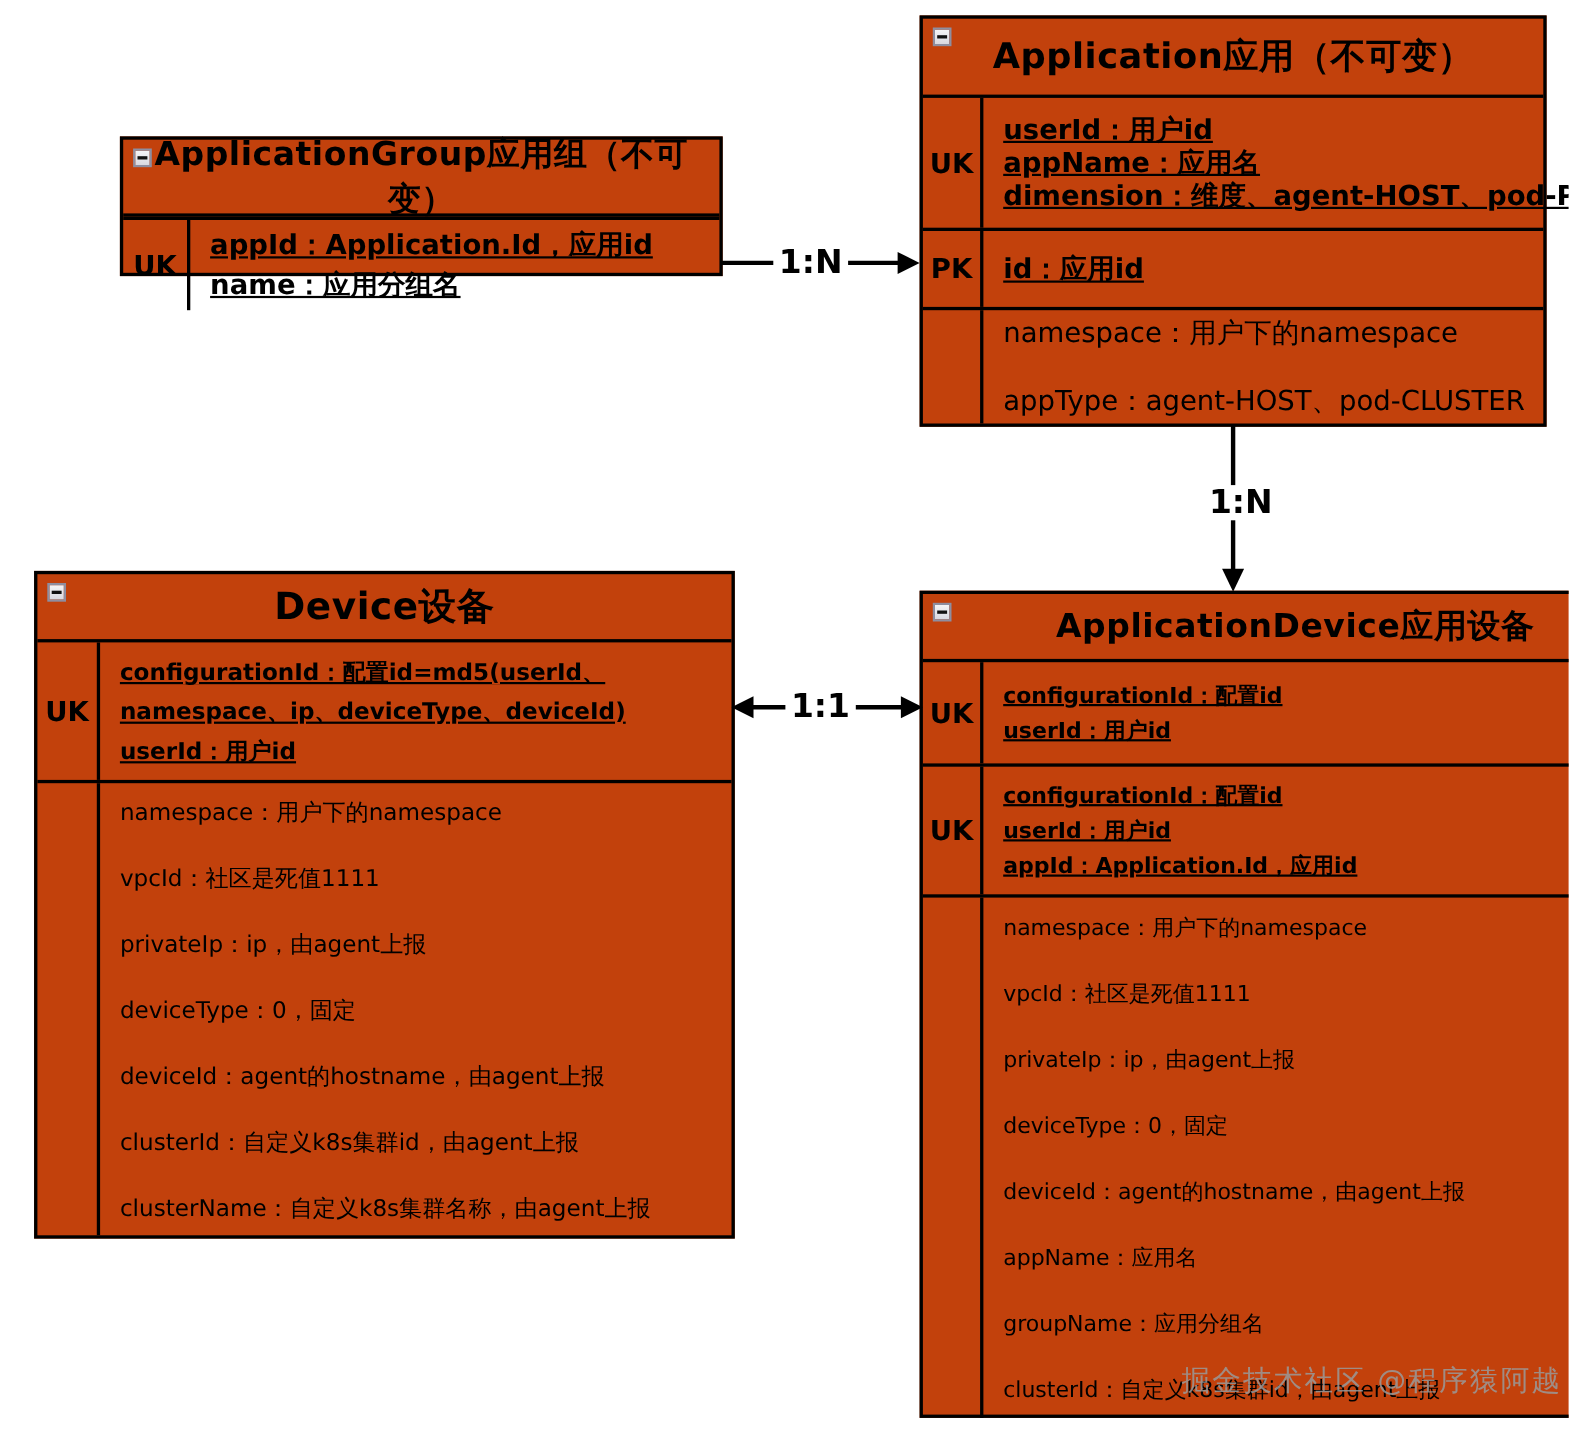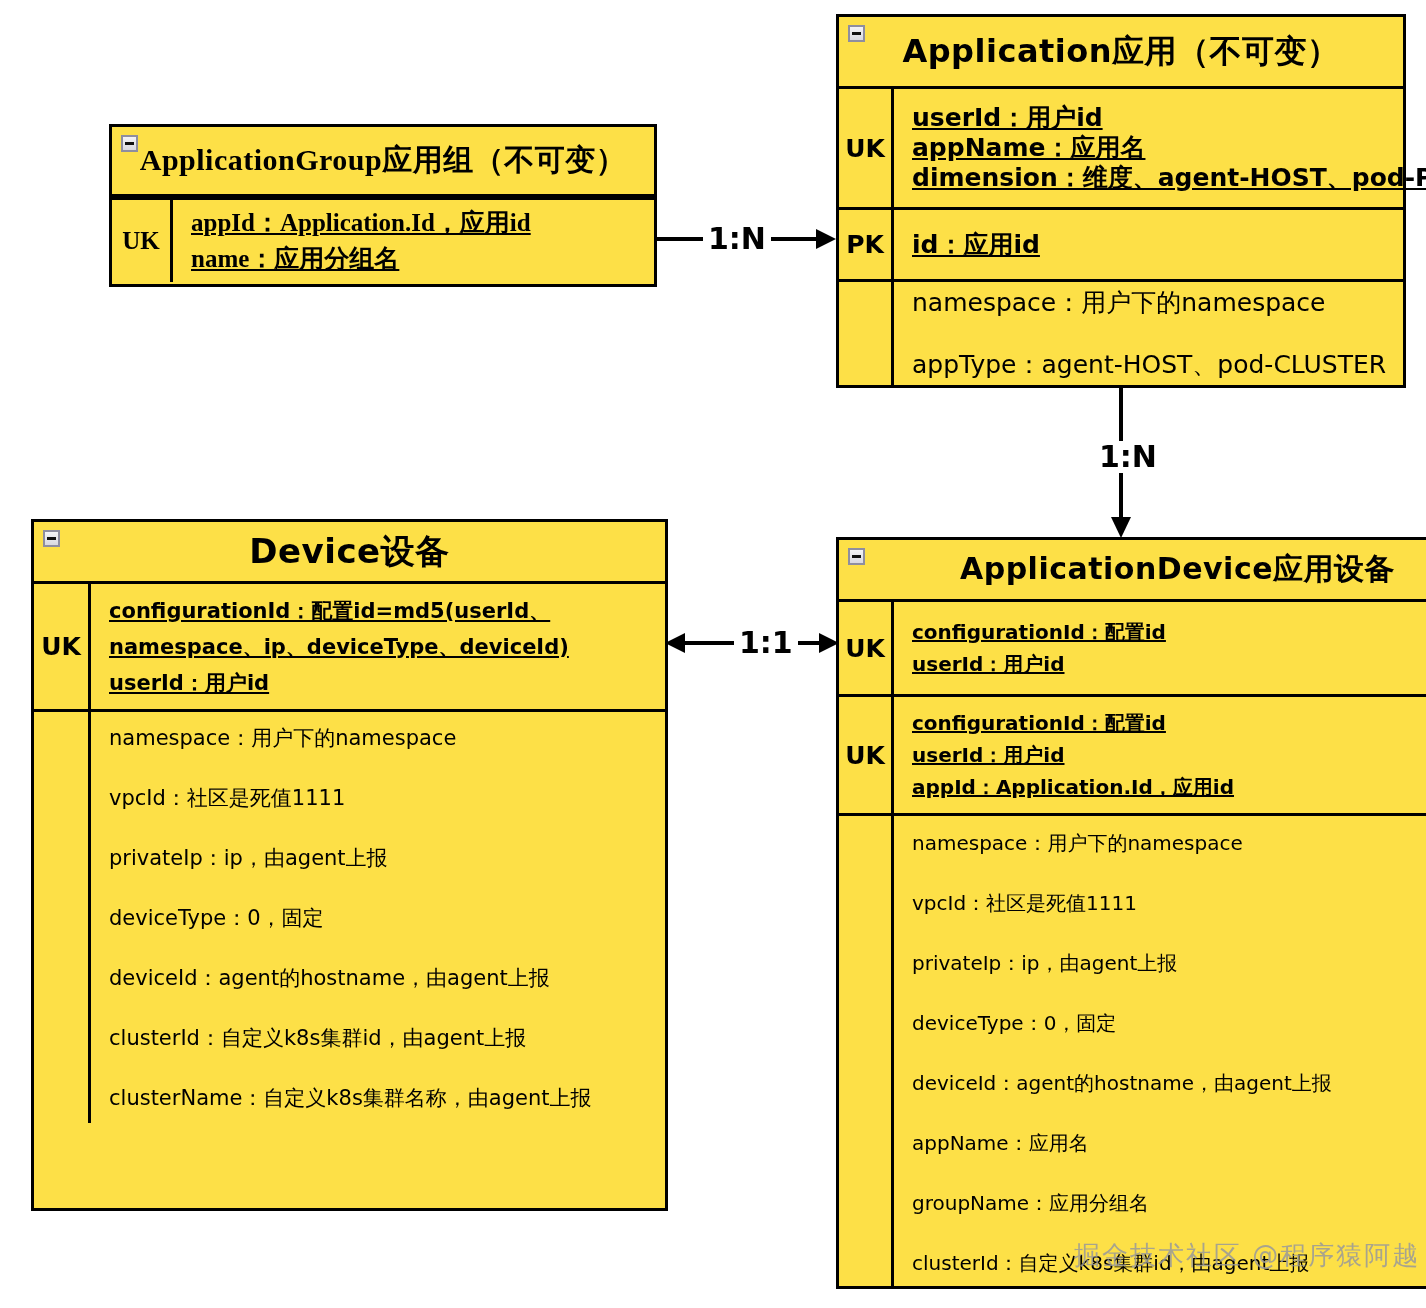--- a/index.html
+++ b/index.html
@@ -13,21 +13,21 @@
     position: relative;
     font-family: "DejaVu Sans", "Liberation Sans", sans-serif;
     overflow: hidden;
   }
 
   
   .entity {
     position: absolute;
     box-sizing: border-box;
     border: 3px solid #000000;
-    background: #fde047;
+    background: #c2410c;
   }
   .entity-title {
     position: relative;
     box-sizing: border-box;
     border-bottom: 3px solid #000000;
     display: flex;
     align-items: center;
     justify-content: center;
     text-align: center;
     font-weight: bold;
@@ -124,21 +124,21 @@
     color: #9a9a9a;
     white-space: nowrap;
     letter-spacing: 2px;
     opacity: .85;
     pointer-events: none;
   }
 </style>
 </head>
 <body>
 
-<div class="entity t-appgroup" style="left:109px; top:124px; width:548px; height:163px;font-family:Liberation Serif, serif;">
+<div class="entity t-appgroup" style="left:109px; top:124px; width:548px; height:127px;">
   <div class="entity-title">
     <span class="collapse-icon"></span>
     <span>ApplicationGroup应用组（不可变）</span>
   </div>
   <div class="row" style="height:85px;">
     <div class="row-key" style="width:61px;">UK</div>
     <div class="row-fields">
       <div class="field uk">appId：Application.Id，应用id</div>
       <div class="field uk">name：应用分组名</div>
     </div>
@@ -166,21 +166,21 @@
   </div>
   <div class="row" style="height:106px;">
     <div class="row-key" style="width:55px;"></div>
     <div class="row-fields">
       <div class="field plain">namespace：用户下的namespace</div>
       <div class="field plain">appType：agent-HOST、pod-CLUSTER</div>
     </div>
   </div>
 </div>
 
-<div class="entity t-device" style="left:31px; top:519px; width:637px; height:692px;">
+<div class="entity t-device" style="left:31px; top:519px; width:637px; height:607px;">
   <div class="entity-title">
     <span class="collapse-icon"></span>
     <span>Device设备</span>
   </div>
   <div class="row" style="height:125px; border-top:none;">
     <div class="row-key" style="width:57px;">UK</div>
     <div class="row-fields">
       <div class="field uk">configurationId：配置id=md5(userId、</div>
       <div class="field uk">namespace、ip、deviceType、deviceId)</div>
       <div class="field uk">userId：用户id</div>
@@ -245,15 +245,15 @@
   <line x1="21" y1="0" x2="21" y2="140" stroke="#000" stroke-width="4"></line>
   <polygon points="21,152 11,131 31,131" fill="#000"></polygon>
 </svg>
 <div class="conn-label" style="left:1094px; top:441px;">1:N</div>
 
 <svg class="conn" style="left:664px; top:622px; width:176px; height:42px;" viewBox="0 0 176 42">
   <line x1="14" y1="21" x2="162" y2="21" stroke="#000" stroke-width="4"></line>
   <polygon points="1,21 21,11 21,31" fill="#000"></polygon>
   <polygon points="175,21 155,11 155,31" fill="#000"></polygon>
 </svg>
-<div class="conn-label" style="left:714px; top:627px;margin-left:20px;">1:1</div>
+<div class="conn-label" style="left:714px; top:627px;">1:1</div>
 
 <div class="watermark" style="left:1074px; top:1238px;">掘金技术社区 @程序猿阿越</div>
 
 </body></html>

